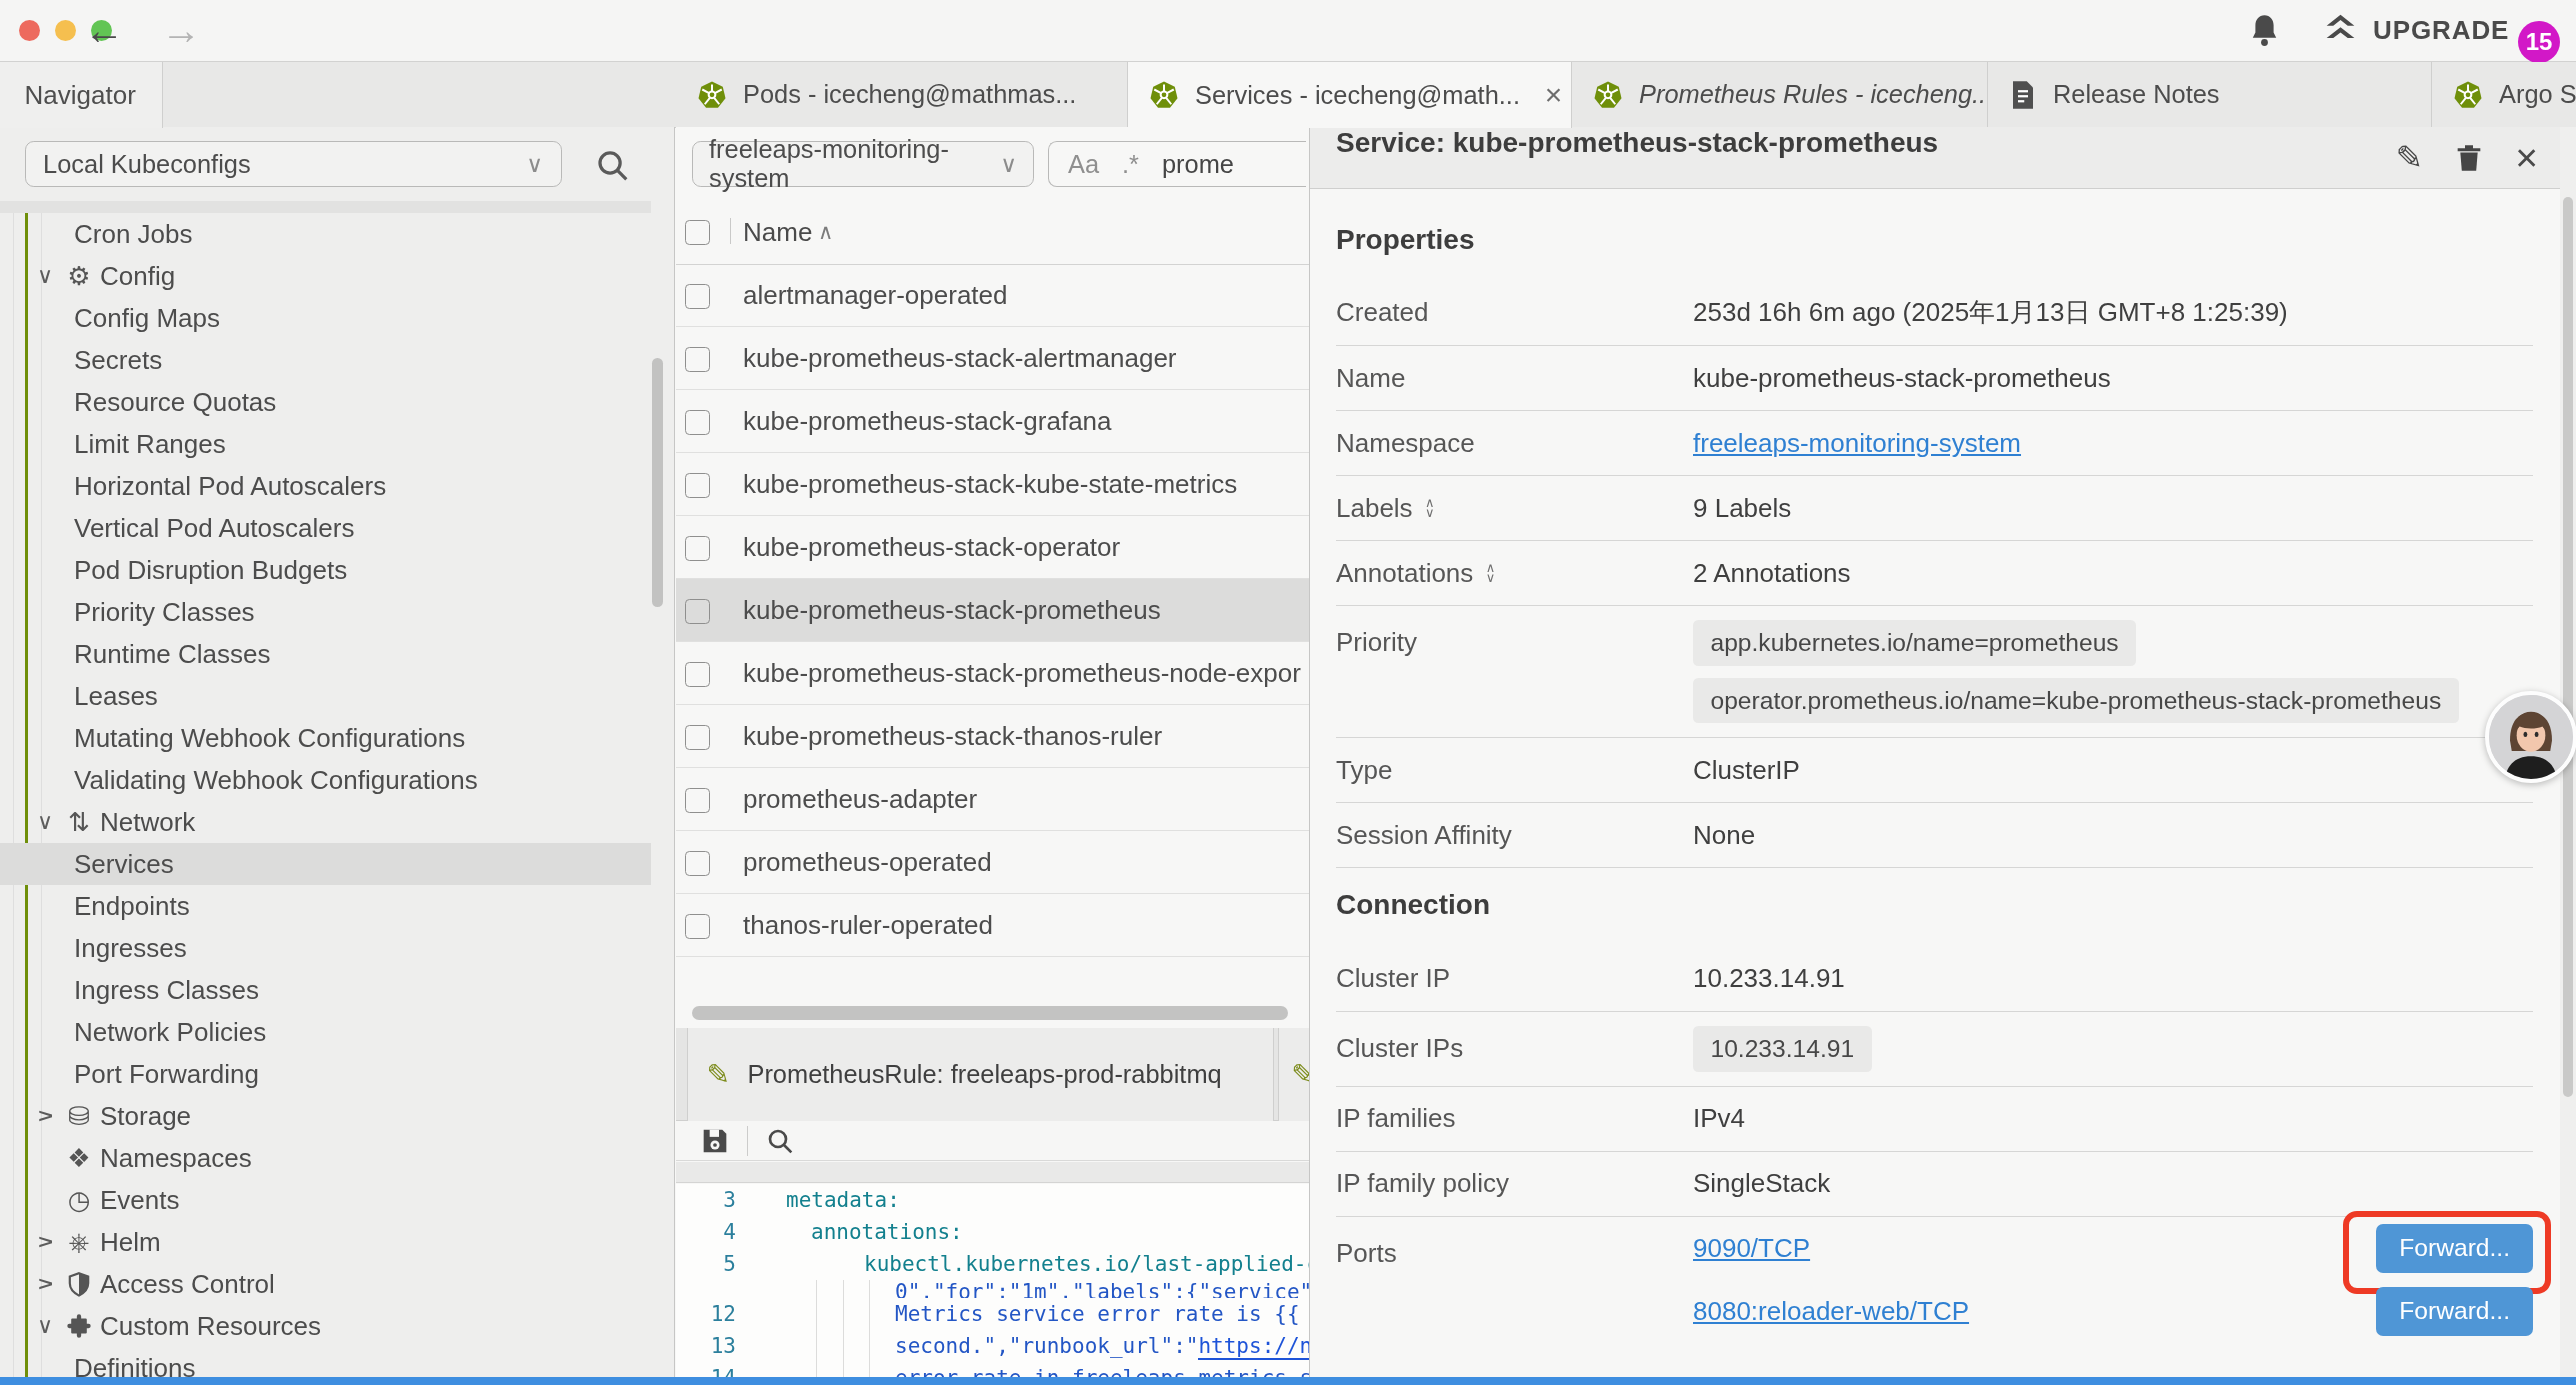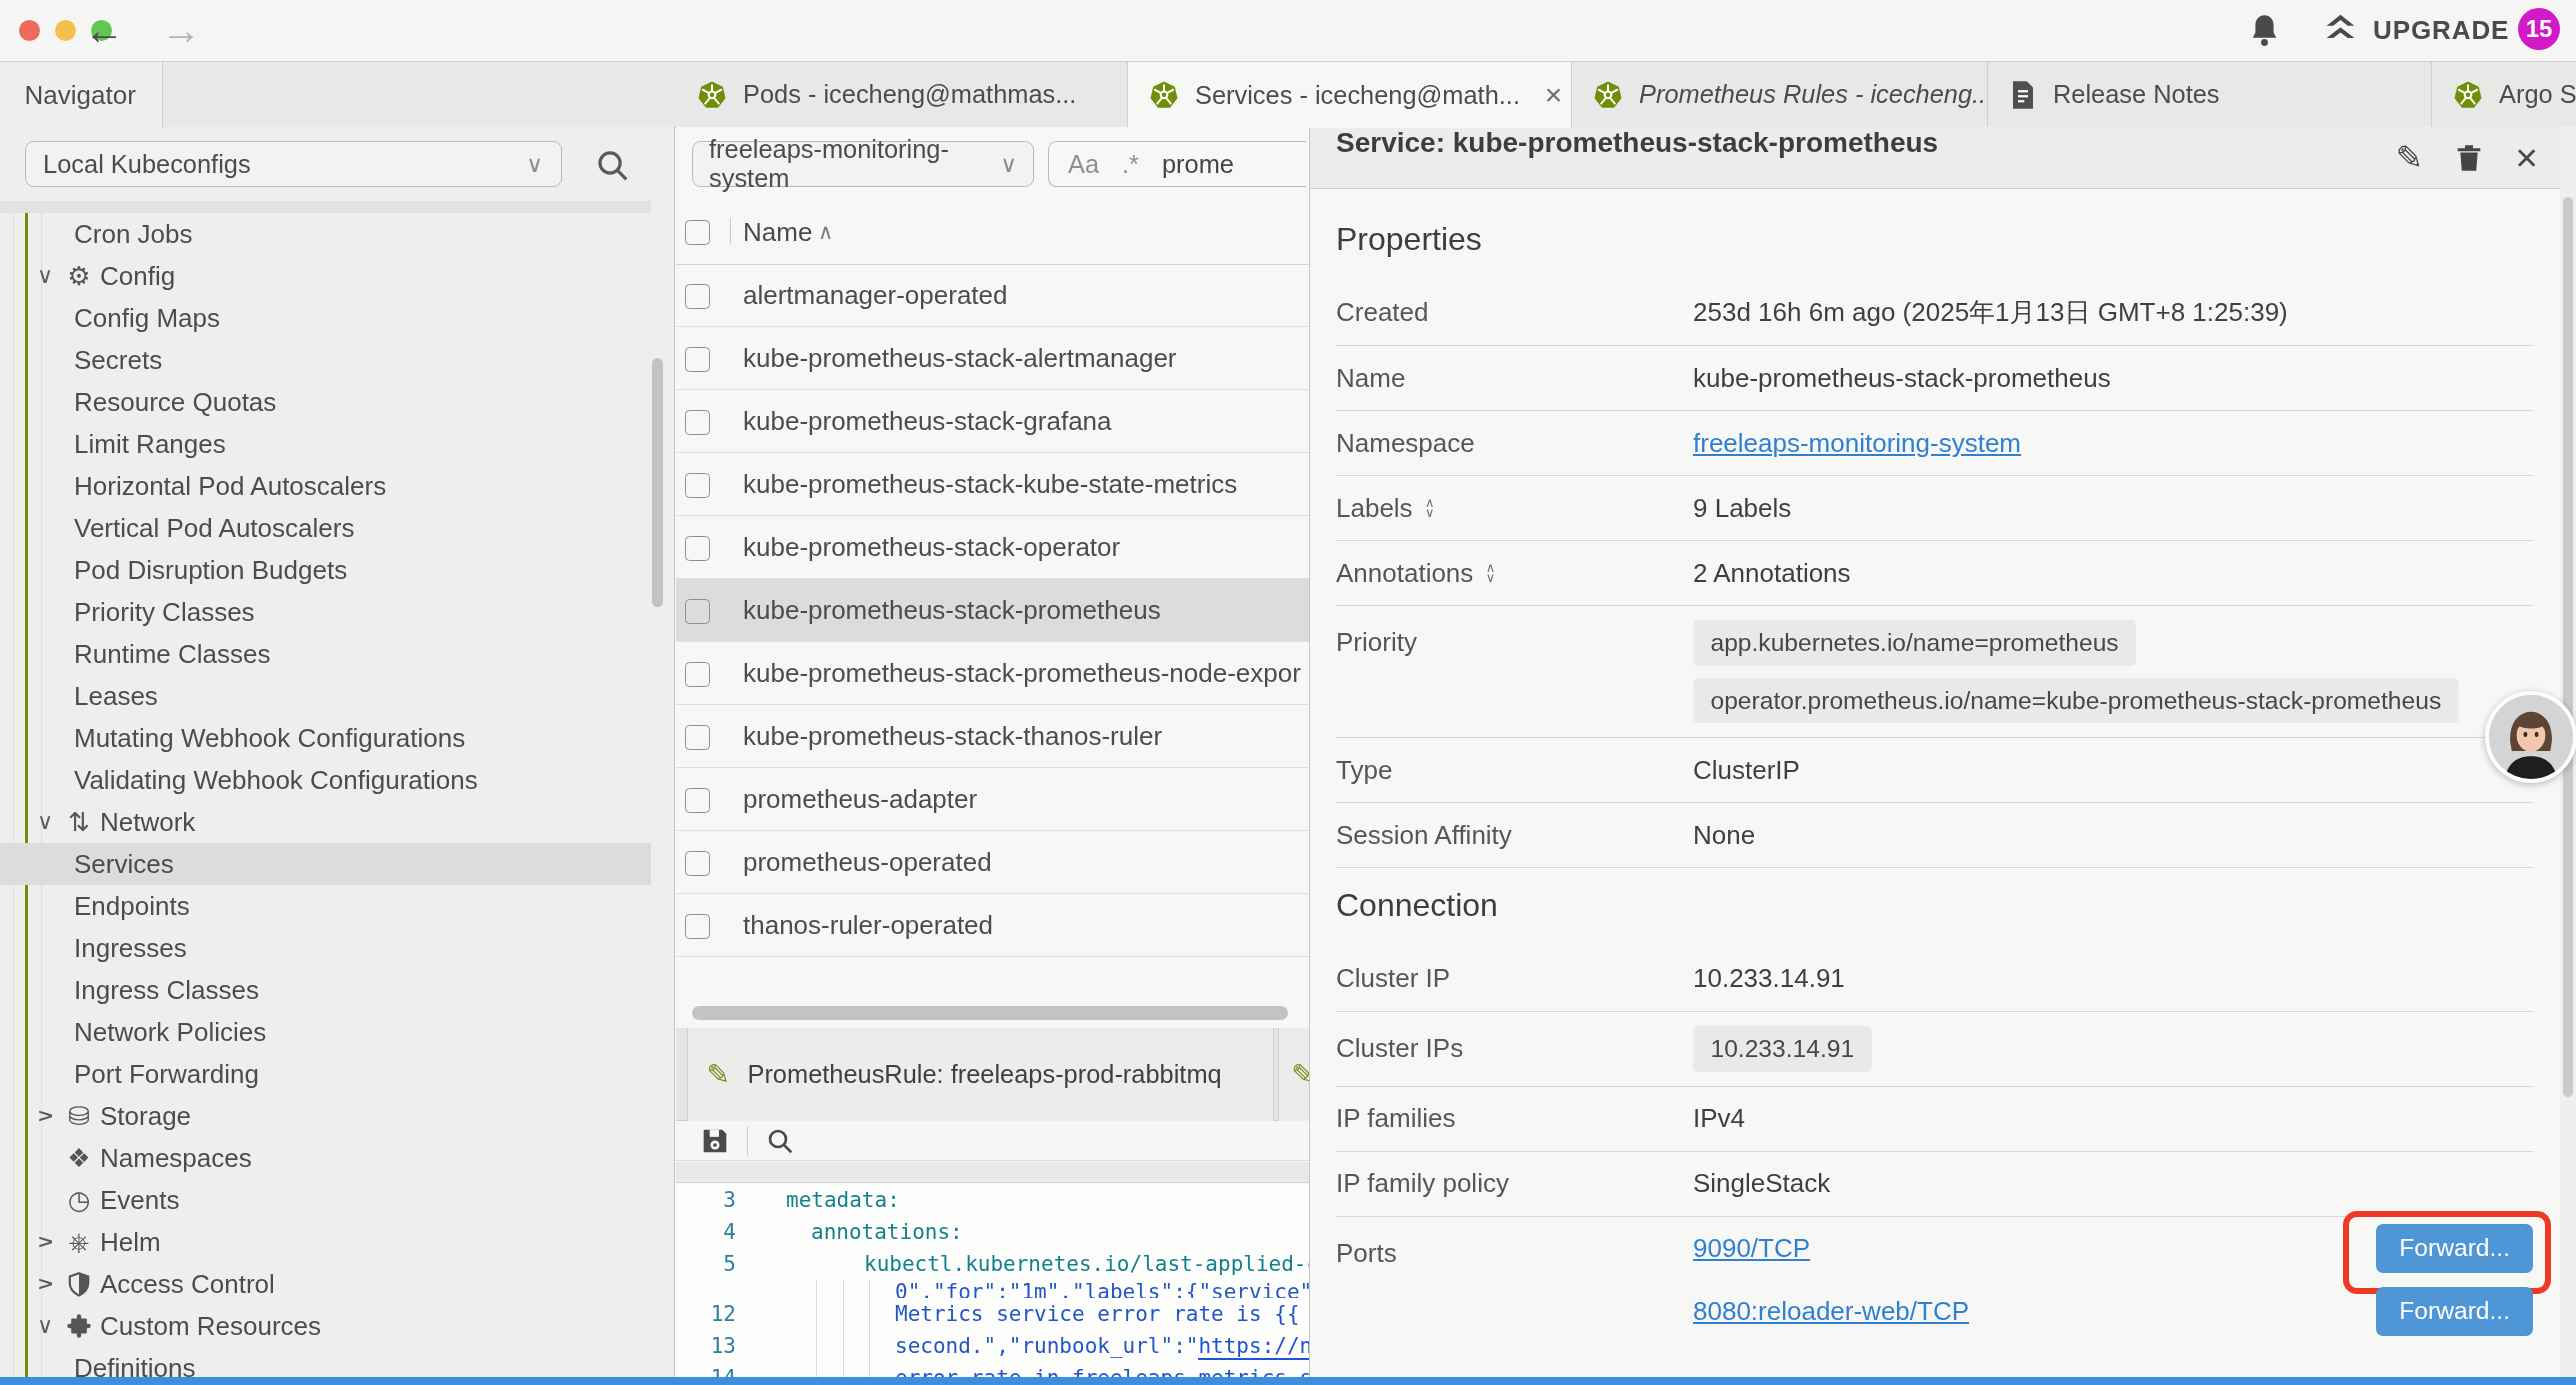--- a/index.html
+++ b/index.html
@@ -8,21 +8,21 @@
        background:#f7f7f6;-webkit-font-smoothing:antialiased;}
   
   #topbar{position:absolute;left:0;top:0;width:2576px;height:61px;background:#f5f5f4;
           border-bottom:0.9px solid #d2d2d1;}
   .tl-dot{position:absolute;top:20px;width:21px;height:21px;border-radius:50%;}
   #nav-back{position:absolute;left:84px;top:7px;font-size:40px;color:#4a4a4a;line-height:47px;}
   #nav-fwd{position:absolute;left:161px;top:7px;font-size:40px;color:#b4b4b4;line-height:47px;}
   #bell{position:absolute;left:2245px;top:10.5px;}
   #upgrade{position:absolute;left:2322px;top:10.5px;display:flex;align-items:center;gap:14px;}
   #upgrade .lbl{font-size:26px;font-weight:600;color:#4a4a4a;letter-spacing:0.9px;}
-  #badge{position:absolute;left:2518px;top:8px;width:42px;height:42px;border-radius:50%;
+  #badge{position:absolute;left:2518px;top:21px;width:42px;height:42px;border-radius:50%;
          background:var(--badge);color:#fff;font-size:24px;font-weight:700;
          display:flex;align-items:center;justify-content:center;}
   
   #tabstrip{position:absolute;left:0;top:62px;width:2576px;height:65px;background:#e8e8e7;
             border-bottom:0.9px solid #cfcfce;}
   #navigator-tab{position:absolute;left:0;top:0;width:163px;height:66px;background:#efefee;
                  border-right:0.9px solid #cfcfce;display:flex;align-items:center;padding-left:24.6px;
                  box-sizing:border-box;font-size:26px;color:#4e4e4e;z-index:2;}
   #main-tabs{position:absolute;left:676px;top:0;height:66px;display:flex;z-index:2;}
   .tab{height:65px;box-sizing:border-box;border-right:0.9px solid #cfcfce;display:flex;
@@ -103,21 +103,21 @@
   #detailpanel{position:absolute;left:1309px;top:127px;width:1267px;height:1258px;background:#f7f7f6;
                border-left:0.9px solid #c6c6c5;box-sizing:border-box;}
   #dheader{position:absolute;left:0;top:0;width:1267px;height:62px;background:#ececeb;
            border-bottom:0.9px solid #cfcfce;box-sizing:border-box;display:flex;
            padding:0 39px 0 26px;}
   #dheader .dtitle{font-size:28px;font-weight:700;color:#3d3d3d;}
   #dheader .hicons{margin-left:auto;display:flex;align-items:center;gap:30px;}
   #dheader .hico{font-size:30px;color:#474747;line-height:0;}
   #dbody{position:absolute;left:0;top:63px;width:1267px;height:1195px;box-sizing:border-box;
          padding:0 44px 0 26px;overflow:hidden;}
-  .dsection-h{font-size:32px;font-weight:400;color:#3d3d3d;height:39px;display:flex;align-items:center;}
+  .dsection-h{font-size:28px;font-weight:700;color:#3d3d3d;height:39px;display:flex;align-items:center;}
   .sec1{margin-top:30px;margin-bottom:21px;}
   .sec2{margin-top:17.5px;margin-bottom:21px;}
   .drow{display:flex;align-items:center;min-height:65px;box-sizing:border-box;}
   .drows .drow + .drow{border-top:0.9px solid #d6d6d5;}
   .drows.endcap{border-bottom:0.9px solid #d6d6d5;}
   .dlabel{width:357px;flex:none;font-size:26px;color:#565656;display:flex;align-items:center;gap:12.3px;}
   .dvalue{font-size:26px;color:#3f3f3f;}
   .dlink{font-size:26px;color:var(--link);text-decoration:underline;}
   .chipcol{display:flex;flex-direction:column;gap:12.3px;padding:14px 0;}
   .chip{background:#e9e9e8;border-radius:5.3px;padding:8.8px 17.5px;font-size:24.6px;color:#474747;

